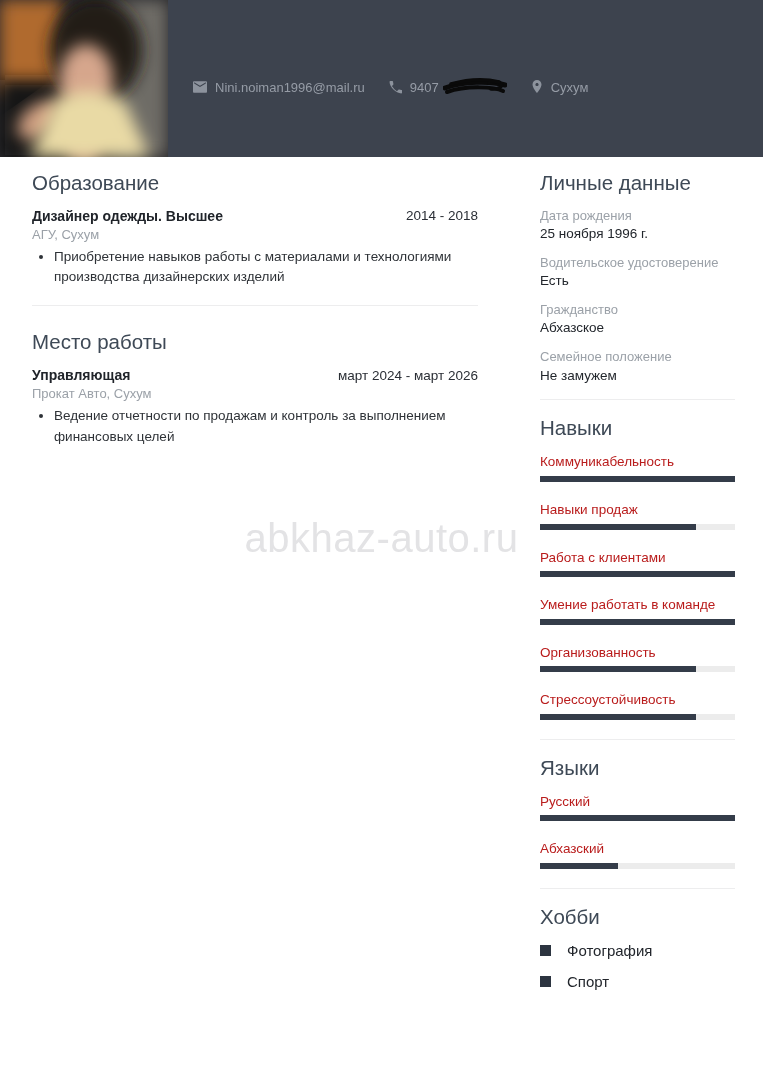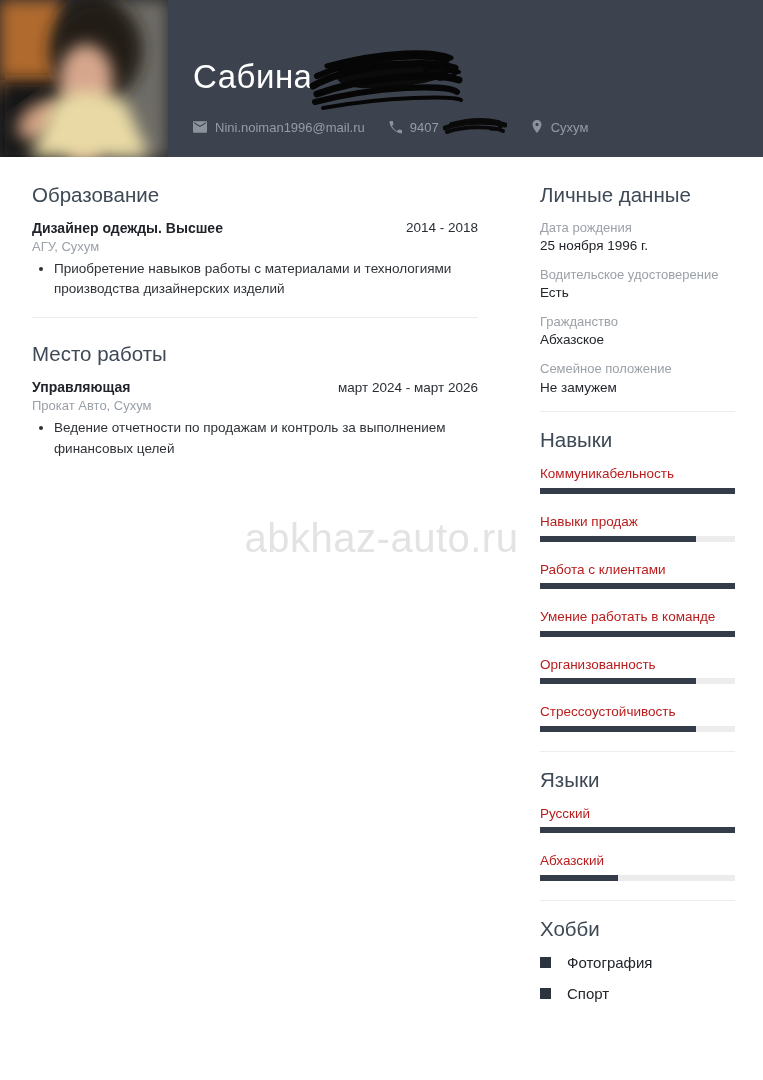--- a/index.html
+++ b/index.html
@@ -17,21 +17,21 @@
   .header-body { position:relative; padding-left:25px; padding-top:60px; flex:1; }
   .name-row { position:relative; height:40px; }
   .name { margin:0; font-size:33px; font-weight:400; color:#ffffff; line-height:1; letter-spacing:.5px; }
   .scribble-name { position:absolute; left:112px; top:-14px; pointer-events:none; }
   .contact-row { display:flex; align-items:center; gap:24px; margin-top:16px; color:#969ca6; font-size:13px; }
   .contact-item { display:flex; align-items:center; gap:8px; position:relative; }
   .contact-item svg.cicon { flex:0 0 auto; }
   .phone-redact { display:inline-block; margin-left:-4px; vertical-align:middle; }
 
   
-  .main { display:flex; padding:26px 28px 0 32px; }
+  .main { display:flex; padding:14px 28px 0 32px; }
   .col-left { width:446px; }
   .col-right { width:195px; margin-left:auto; }
 
   h2.sec { font-size:20.5px; font-weight:400; color:#3e4956; margin:0 0 13px 0; line-height:1.17; }
 
   .entry-head { display:flex; justify-content:space-between; align-items:center; }
   .entry-title { font-weight:700; font-size:14px; color:#20242a; }
   .entry-dates { font-size:13.5px; color:#2a2e35; white-space:nowrap; }
   .entry-org { font-size:13px; color:#9ba1a8; margin:3px 0 5px; }
   .entry ul { margin:4px; padding-left:18px; }
@@ -82,36 +82,20 @@
         <rect x="0" y="80" width="70" height="80" fill="#141416" filter="url(#blur8)"></rect>
         <ellipse cx="96" cy="50" rx="46" ry="52" fill="#211a15" filter="url(#blur8)"></ellipse>
         <ellipse cx="86" cy="80" rx="27" ry="36" fill="#d6a68c" filter="url(#blur8)"></ellipse>
         <ellipse cx="84" cy="135" rx="20" ry="28" fill="#d8ab90" filter="url(#blur8)"></ellipse>
         <ellipse cx="40" cy="120" rx="26" ry="16" fill="#cd9d80" filter="url(#blur8)" transform="rotate(-35 40 120)"></ellipse>
         <path d="M30,157 L55,100 C75,88 105,88 125,102 L150,157 Z" fill="#e9daa5" filter="url(#blur8)"></path>
       </svg>
     </div>
 
     <div class="header-body">
-      <div class="name-row">
-        <h1 class="name">Сабина</h1>
-
-        <svg class="scribble-name" width="166" height="66" viewBox="0 0 166 66">
-          <path d="M34,24 C64,12 122,12 142,22 C152,30 122,40 72,42 C44,44 24,36 34,24 Z" fill="#060606" opacity="0.9"></path>
-          <g fill="none" stroke="#060606" stroke-linecap="round">
-            <path d="M8,40 C42,20 120,12 150,22" stroke-width="7"></path>
-            <path d="M12,30 C52,12 112,6 142,14" stroke-width="6"></path>
-            <path d="M22,20 C80,4 130,4 146,12" stroke-width="5"></path>
-            <path d="M12,48 C62,30 132,26 154,34" stroke-width="7"></path>
-            <path d="M10,56 C72,40 142,38 152,46" stroke-width="6"></path>
-            <path d="M120,24 C152,16 162,26 140,32 C124,36 132,22 154,26" stroke-width="4"></path>
-            <path d="M18,62 C84,50 148,50 156,54" stroke-width="4"></path>
-          </g>
-        </svg>
-      </div>
 
       <div class="contact-row">
         <span class="contact-item">
           <svg class="cicon" width="14" height="12" viewBox="0 0 24 20" fill="#8d939d">
             <path d="M22 0H2C.9 0 0 .9 0 2v16c0 1.1.9 2 2 2h20c1.1 0 2-.9 2-2V2c0-1.1-.9-2-2-2zm0 4l-10 6L2 4V2l10 6 10-6v2z"></path>
           </svg>
           <span>Nini.noiman1996@mail.ru</span>
         </span>
 
         <span class="contact-item">

